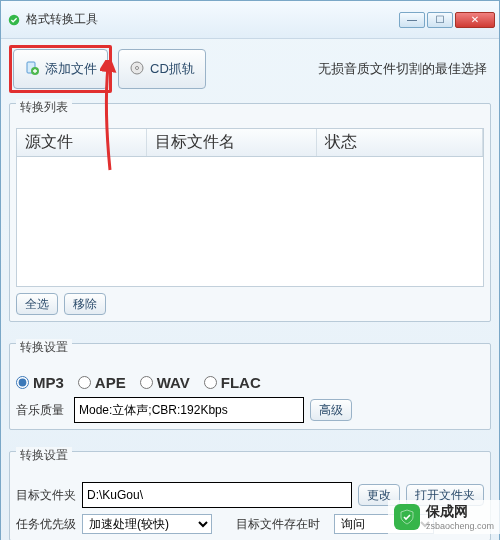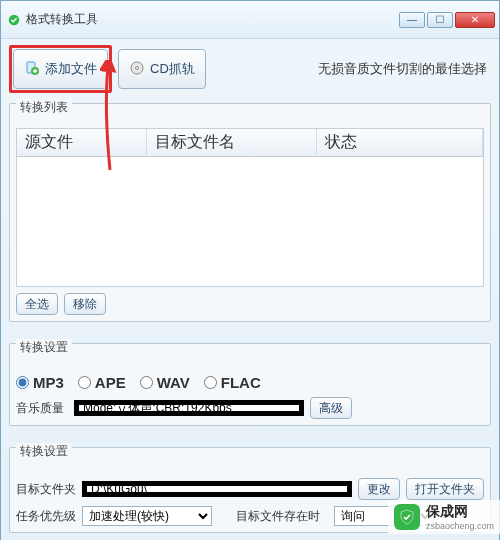--- a/index.html
+++ b/index.html
@@ -32,21 +32,21 @@
 
 .row { display: flex; align-items: center; gap: 6px; font-size: 12px; color: #333; margin-top: 6px; }
 .row label { min-width: 52px; }
 
 .radio-group { display: flex; gap: 14px; align-items: center; font-weight: bold; font-size: 15px; }
 .radio-group label { display: flex; align-items: center; gap: 4px; min-width: 0; cursor: pointer; }
 .radio-group input { accent-color: #3b78b8; }
 
 .hint { font-size: 11px; color: #555; width: 120px; line-height: 1.3; }
 
-.text-input { flex: 1; height: 16px; border: 5px solid #000000; padding: 0 4px; font-size: 12px; background: #fff; }
+.text-input { flex: 1; height: 26px; border: 1px solid #000000; padding: 0 4px; font-size: 12px; background: #fff; }
 .select { height: 20px; border: 1px solid #9ab3c8; font-size: 12px; background: #fff; padding: 0 2px; }
 
 .watermark { position: absolute; right: 0; bottom: 6px; display: flex; align-items: center; gap: 6px; font-size: 14px; font-weight: bold; color: #2b2b2b; background: rgba(255,255,255,0.8); padding: 3px 6px; }
 .wm-badge { width: 26px; height: 26px; border-radius: 6px; background: #36b54a; display: flex; align-items: center; justify-content: center; color: #fff; }
 .wm-sub { font-size: 9px; color: #888; font-weight: normal; display: block; }
 
 .annot-arrow { position: absolute; left: 100px; top: 60px; pointer-events: none; }
 </style>
 </head>
 <body>

